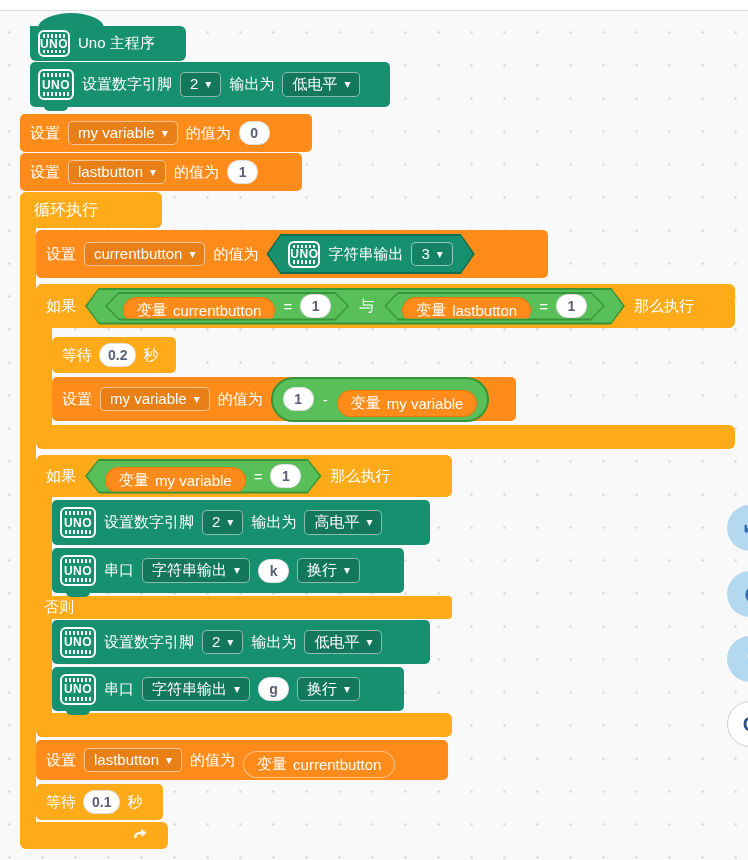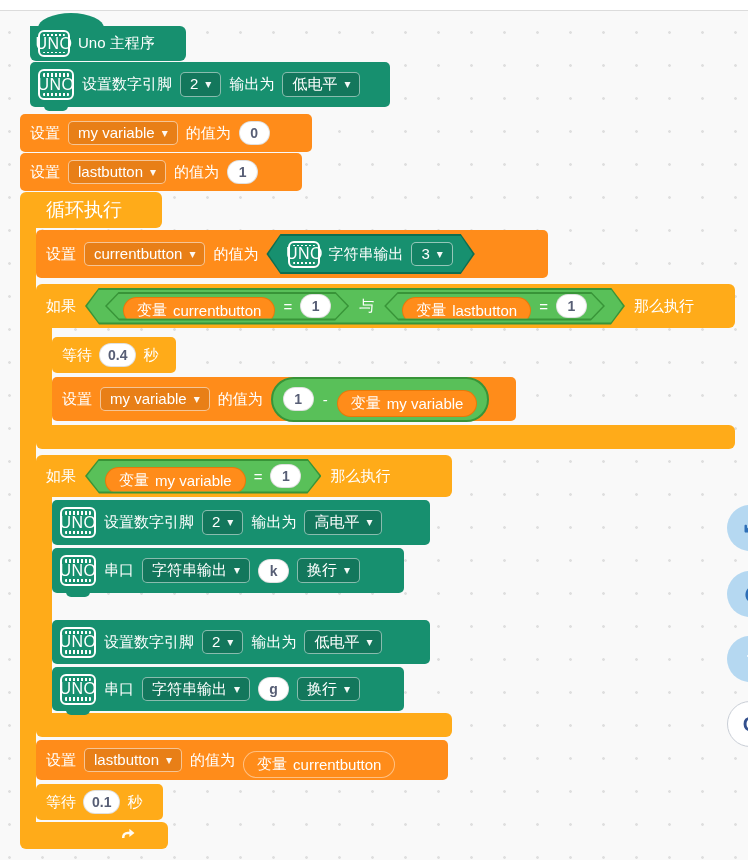--- a/index.html
+++ b/index.html
@@ -6,29 +6,29 @@
   body{font-family:"Liberation Sans","DejaVu Sans",sans-serif;}
   #wrap{position:relative;width:748px;height:860px;background:#f9f9f9;overflow:hidden;
     background-image:radial-gradient(circle,#dfdfdf 1.3px,transparent 1.5px);
     background-size:33px 33px;background-position:26px 16px;}
   #topbar{position:absolute;left:0;top:0;width:748px;height:10px;background:#ffffff;border-bottom:1px solid #dcdcdc;background-image:none;}
   .blk{position:absolute;box-sizing:border-box;display:flex;align-items:center;gap:8px;
     padding:0 10px;color:#fff;font-size:15px;font-weight:500;border-radius:5px;white-space:nowrap;}
   .teal{background:#17906F;}
   .ctl{background:#FFAB19;}
   .data{background:#FF8C1A;text-align:right;}
-  .bar{position:absolute;box-sizing:border-box;display:flex;align-items:center;color:#fff;font-size:19px;font-weight:500;padding:0 26px;}
+  .bar{position:absolute;box-sizing:border-box;display:flex;align-items:center;color:#fff;font-size:16px;font-weight:500;padding:0 14px;}
   .tab{position:absolute;left:14px;bottom:-4px;width:24px;height:5px;background:inherit;border-radius:0 0 5px 5px;}
   
   .uno{width:36px;height:31px;border:2px solid #fff;border-radius:6px;box-sizing:border-box;
     display:flex;flex-direction:column;align-items:center;justify-content:space-between;padding:2px 3px;flex:none;}
   .uno.sm{width:32px;height:27px;}
   .pins{width:100%;height:4px;border-radius:1px;
     background:repeating-linear-gradient(90deg,#fff 0 2px,transparent 2px 4px);}
-  .unotxt{color:#fff;font-size:16px;font-weight:400;line-height:1;letter-spacing:.5px;font-style:normal;}
+  .unotxt{color:#fff;font-size:12px;font-weight:700;line-height:1;letter-spacing:.5px;font-style:normal;}
   
   .dd{display:inline-flex;align-items:center;border-radius:5px;padding:2px 9px;line-height:1.25;cursor:pointer;}
   .dd::after{content:"▾";margin-left:7px;font-size:12px;opacity:.95;}
   .teal .dd,.hx-teal .dd{background:rgba(0,0,0,.17);border:1px solid rgba(255,255,255,.5);}
   .data .dd{background:rgba(0,0,0,.09);border:1px solid rgba(255,255,255,.55);}
   
   .oval{display:inline-flex;align-items:center;justify-content:center;min-width:31px;height:24px;
     padding:0 8px;background:#fff;border:1px solid rgba(0,0,0,.12);border-radius:999px;
     color:#575E75;font-size:14px;font-weight:600;box-sizing:border-box;}
   
@@ -166,21 +166,21 @@
         </span>
       </span>
     </span>
     <span class="lb">那么执行</span>
   </div>
   <div style="position:absolute;left:36px;top:328px;width:16px;height:97px;background:#FFAB19;"></div>
   <div style="position:absolute;left:36px;top:425px;width:699px;height:24px;background:#FFAB19;border-radius:0 6px 6px 6px;"></div>
 
   <div class="blk ctl" style="left:52px;top:337px;width:124px;height:36px;gap:7px;">
     <span class="lb">等待</span>
-    <span class="oval">0.4</span>
+    <span class="oval">0.2</span>
     <span class="lb">秒</span>
   </div>
 
   <div class="blk data" style="left:52px;top:377px;width:464px;height:44px;">
     <span class="lb">设置</span>
     <span class="dd">
         <i style="font-style:normal">my variable</i>
       </span>
     <span class="lb">的值为</span>
     <span class="op">
@@ -201,20 +201,23 @@
           <span>变量</span>
           <span>my variable</span>
         </span>
         <span class="lb">=</span>
         <span class="oval">1</span>
       </span>
     </span>
     <span class="lb">那么执行</span>
   </div>
   <div style="position:absolute;left:36px;top:497px;width:16px;height:216px;background:#FFAB19;"></div>
+  <div class="bar ctl" style="left:36px;top:596px;width:416px;height:23px;border-radius:0 4px 4px 0;background:#FFAB19;padding:0 8px;font-size:15px;">
+    <span class="lb">否则</span>
+  </div>
   <div style="position:absolute;left:36px;top:713px;width:416px;height:24px;background:#FFAB19;border-radius:0 6px 6px 6px;"></div>
 
   <div class="blk teal" style="left:52px;top:500px;width:378px;height:45px;padding:0 8px;">
     <span class="uno">
       <span class="pins"></span>
       <i class="unotxt">UNO</i>
       <span class="pins"></span>
     </span>
     <span class="lb">设置数字引脚</span>
     <span class="dd">

